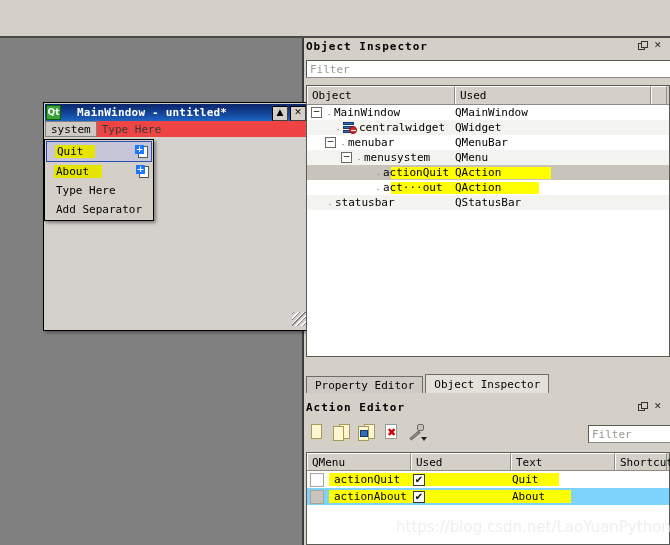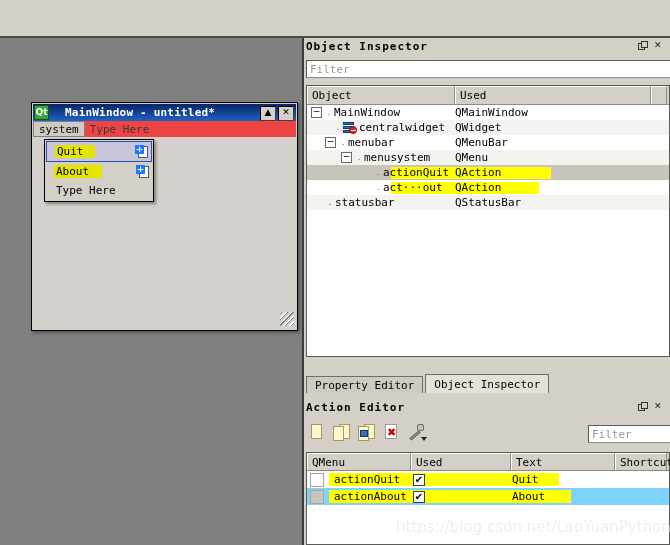--- a/index.html
+++ b/index.html
@@ -9,21 +9,21 @@
     font-family:"DejaVu Sans Mono","Liberation Mono",monospace;
     font-size:11px;color:#000;
   }
   .abs{position:absolute;}
 
   
   #top-strip{left:0;top:0;width:670px;height:36px;background:#d4d0c8;border-bottom:2px solid #4a4a4a;}
   #workspace{left:0;top:38px;width:302px;height:507px;background:#808080;}
 
   
-  #form-window{left:31px;top:102px;width:265px;height:227px;background:#d4d0c8;border:1px solid #000;box-shadow:2px 2px 3px rgba(0,0,0,.35);}
+  #form-window{left:43px;top:102px;width:265px;height:227px;background:#d4d0c8;border:1px solid #000;box-shadow:2px 2px 3px rgba(0,0,0,.35);}
   #form-titlebar{position:absolute;left:1px;top:1px;width:263px;height:17px;
     background:linear-gradient(to bottom,#0a246a 0%,#15489c 60%,#1d64c4 100%);
     display:flex;align-items:center;}
   #qt-logo{width:13px;height:13px;margin-left:1px;background:#3aa33a;border:1px solid #0a5c0a;
     color:#fff;font-size:9px;line-height:12px;text-align:center;font-weight:bold;font-family:"DejaVu Sans",sans-serif;}
   #form-title{color:#fff;font-size:11px;font-weight:bold;margin-left:16px;white-space:nowrap;letter-spacing:.2px;}
   .tb-btn{width:14px;height:13px;background:#d4d0c8;border:1px solid #000;border-right-color:#404040;border-bottom-color:#404040;
     margin-left:2px;font-size:9px;line-height:11px;text-align:center;font-family:"DejaVu Sans",sans-serif;color:#000;}
   #tb-group{position:absolute;right:2px;top:2px;display:flex;}
 
@@ -166,20 +166,23 @@
     <div class="hl" style="width:48px"></div>
     <span class="lab">About</span>
     <span class="mi-icon">
         <i class="page"></i>
         <i class="plus">+</i>
       </span>
   </div>
   <div class="mi">
     <span class="lab">Type Here</span>
   </div>
+  <div class="mi">
+    <span class="lab">Add Separator</span>
+  </div>
 </div>
 
 <div class="abs panel-title" id="oi-title">Object Inspector</div>
 <div class="abs panel-btns" id="oi-btns">
   <span class="float-ic">
       <i class="a"></i>
       <i class="b"></i>
     </span>
   <span class="close-ic">✕</span>
 </div>

